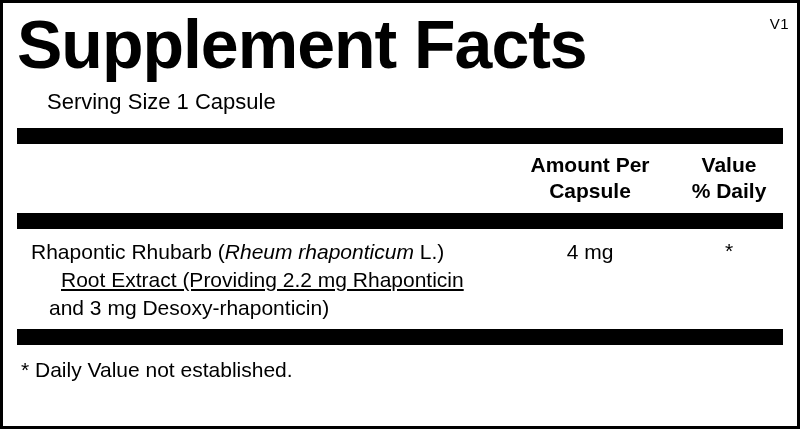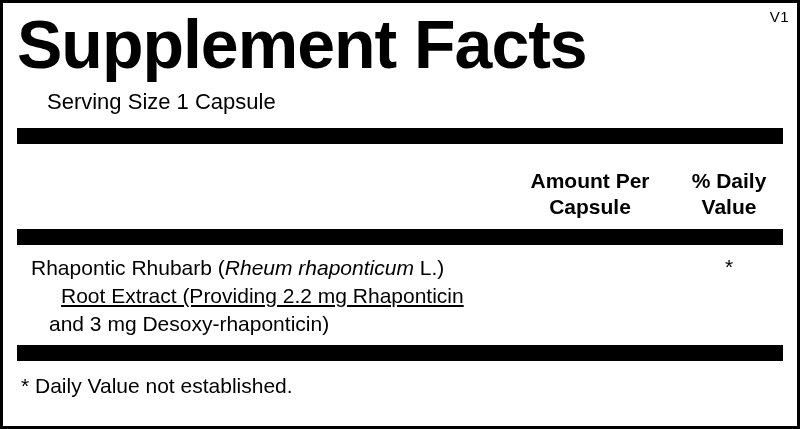--- a/index.html
+++ b/index.html
@@ -20,21 +20,21 @@
     box-sizing: border-box;
     width: 800px;
     height: 429px;
     border: 3px solid #000000;
     background: #ffffff;
     padding: 0 14px;
   }
 
   .version {
     position: absolute;
-    top: 6px;
+    top: 13px;
     right: 8px;
     font-size: 15px;
     font-weight: 400;
     letter-spacing: 0.5px;
     line-height: 1;
   }
 
   .title {
     margin: 0;
     padding-top: 6px;
@@ -63,21 +63,21 @@
     margin-top: 9px;
   }
 
   .rule-thick.third {
     margin-top: 7px;
   }
 
   .header-row {
     display: flex;
     align-items: flex-start;
-    padding-top: 24px;
+    padding-top: 8px;
   }
   .header-spacer {
     flex: 1 1 auto;
   }
   .col-amount {
     width: 170px;
     text-align: center;
     font-size: 21px;
     font-weight: bold;
     line-height: 1.25;
@@ -145,33 +145,34 @@
 
   <div class="rule-thick"></div>
 
   <div class="header-row">
     <div class="header-spacer"></div>
     <div class="col-amount">
       <span>Amount Per</span>
       <span>Capsule</span>
     </div>
     <div class="col-dv">
+      <span>Value</span>
       <span>% Daily</span>
-      <span>Value</span>
     </div>
   </div>
 
   <div class="rule-thick second"></div>
 
   <div class="ingredient-row">
     <div class="ing-name">
       <span class="line1"><span>Rhapontic Rhubarb (</span><i>Rheum rhaponticum</i><span> L.)</span></span>
       <span class="line2">Root Extract (Providing 2.2 mg Rhaponticin</span>
       <span class="line3">and 3 mg Desoxy-rhaponticin)</span>
     </div>
+    <div class="ing-amount">4 mg</div>
     <div class="ing-dv">*</div>
   </div>
 
   <div class="rule-thick third"></div>
 
   <div class="footnote">* Daily Value not established.</div>
 
 </div>
 
 </body></html>

